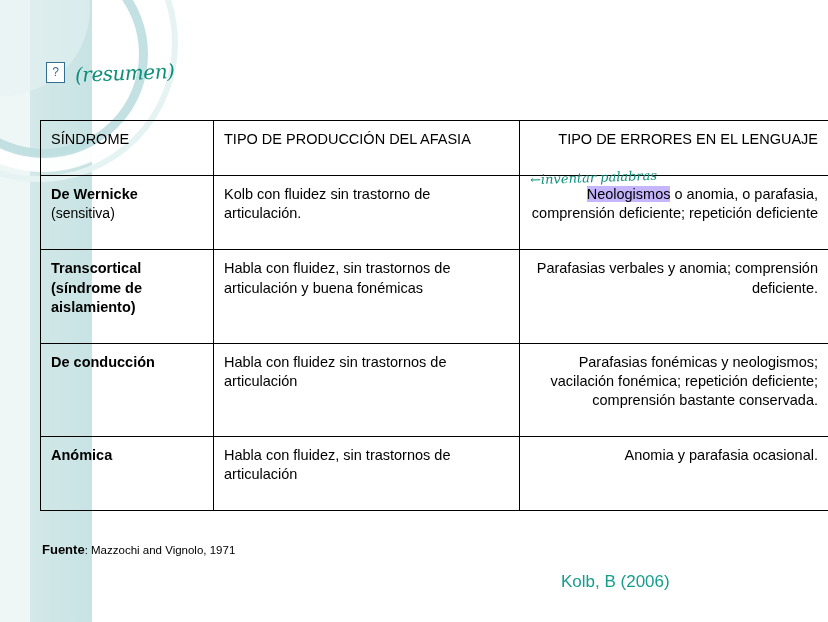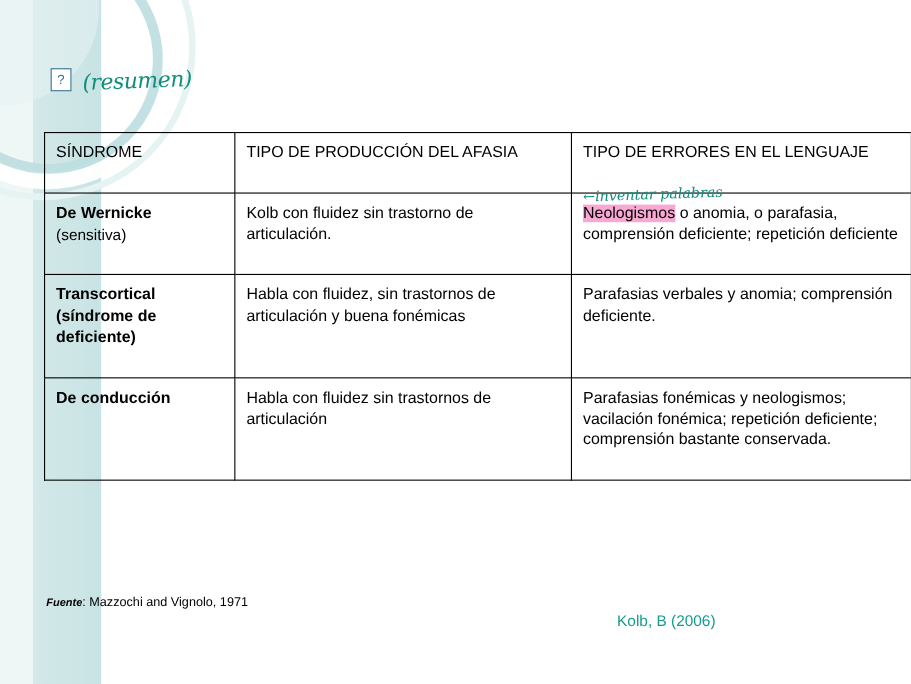--- a/index.html
+++ b/index.html
@@ -132,33 +132,33 @@
     padding: 9px 10px 26px 10px;
     font-size: 14.5px;
     line-height: 1.32;
     color: #000000;
   }
   table.main tr.header-row td {
     font-size: 14.5px;
   }
   .col-a { width: 152px; }
   .col-b { width: 285px; }
-  .col-c { width: 288px; }
+  .col-c { width: 288px; text-align: right; }
 
   .syndrome {
     font-weight: bold;
     font-size: 15.5px;
     line-height: 1.5;
   }
   .syndrome .sub {
     font-weight: normal;
     font-size: 14px;
   }
   .hl {
-    background: #f9a8d4;
+    background: #c4b5fd;
   }
 
   
   .cell-annot {
     position: relative;
   }
   .hand-note {
     position: absolute;
     left: 10px;
     top: 48px;
@@ -176,29 +176,28 @@
 
   
   .source {
     position: absolute;
     left: 42px;
     top: 542px;
     font-size: 11.5px;
     color: #000000;
   }
   .source .lead {
-    font-style: italic;
     font-weight: bold;
-    font-size: 10px;
+    font-size: 13px;
   }
   .credit {
     position: absolute;
     left: 561px;
-    top: 556px;
-    font-size: 14px;
+    top: 572px;
+    font-size: 17px;
     color: #169c8e;
   }
 </style>
 </head>
 <body>
 
 <div class="left-band">
   <div class="band-strip"></div>
   <div class="arc-fill"></div>
   <div class="arc arc3"></div>
@@ -227,31 +226,36 @@
     <tr>
       <td class="col-a syndrome">
         <div>De Wernicke</div>
         <div class="sub">(sensitiva)</div>
       </td>
       <td class="col-b">Kolb con fluidez sin trastorno de articulación.</td>
       <td class="col-c"><span class="hl">Neologismos</span><span> o anomia, o parafasia, comprensión deficiente; repetición deficiente</span></td>
     </tr>
 
     <tr>
-      <td class="col-a syndrome">Transcortical (síndrome de deficiente)</td>
+      <td class="col-a syndrome">Transcortical (síndrome de aislamiento)</td>
       <td class="col-b">Habla con fluidez, sin trastornos de articulación y buena fonémicas</td>
       <td class="col-c">Parafasias verbales y anomia; comprensión deficiente.</td>
     </tr>
 
     <tr>
       <td class="col-a syndrome">De conducción</td>
       <td class="col-b">Habla con fluidez sin trastornos de articulación</td>
       <td class="col-c">Parafasias fonémicas y neologismos; vacilación fonémica; repetición deficiente; comprensión bastante conservada.</td>
     </tr>
 
+    <tr>
+      <td class="col-a syndrome">Anómica</td>
+      <td class="col-b">Habla con fluidez, sin trastornos de articulación</td>
+      <td class="col-c">Anomia y parafasia ocasional.</td>
+    </tr>
   </tbody>
 </table>
 
 <div class="source">
   <span class="lead">Fuente</span><span>: Mazzochi and Vignolo, 1971</span>
 </div>
 
 <div class="credit">Kolb, B (2006)</div>
 
 </body></html>

